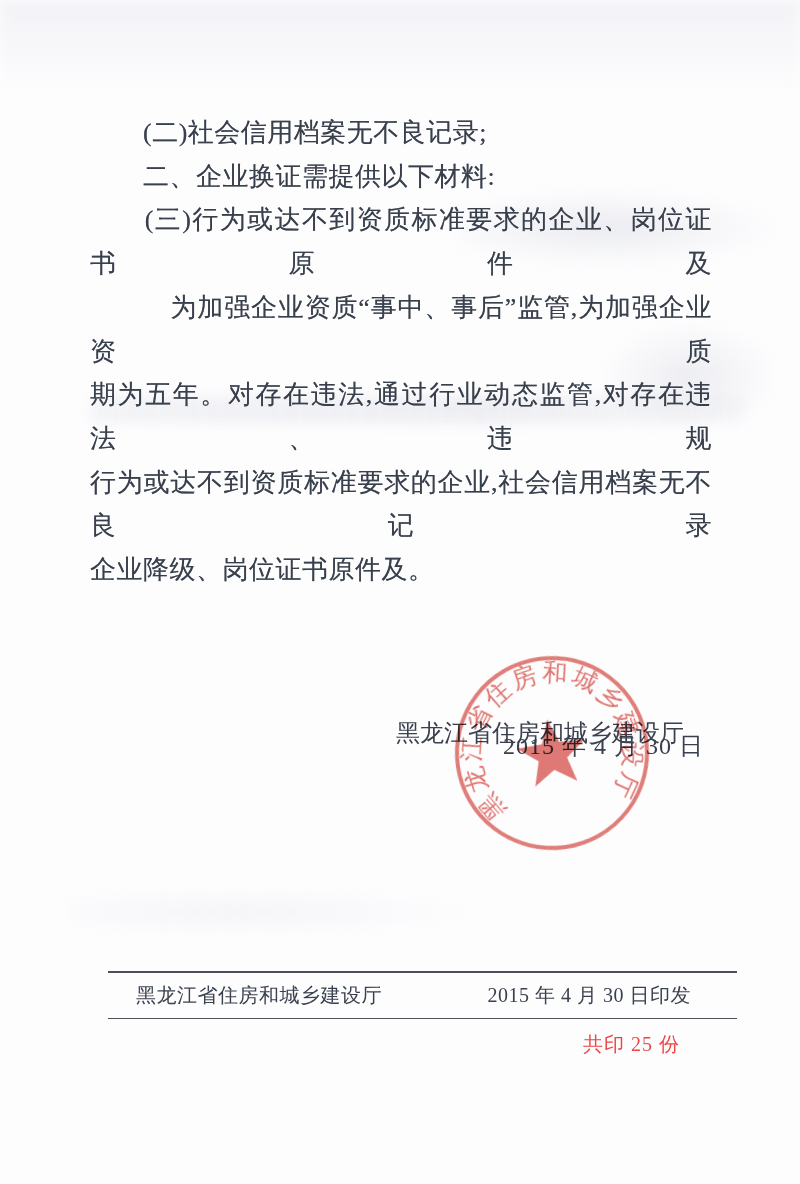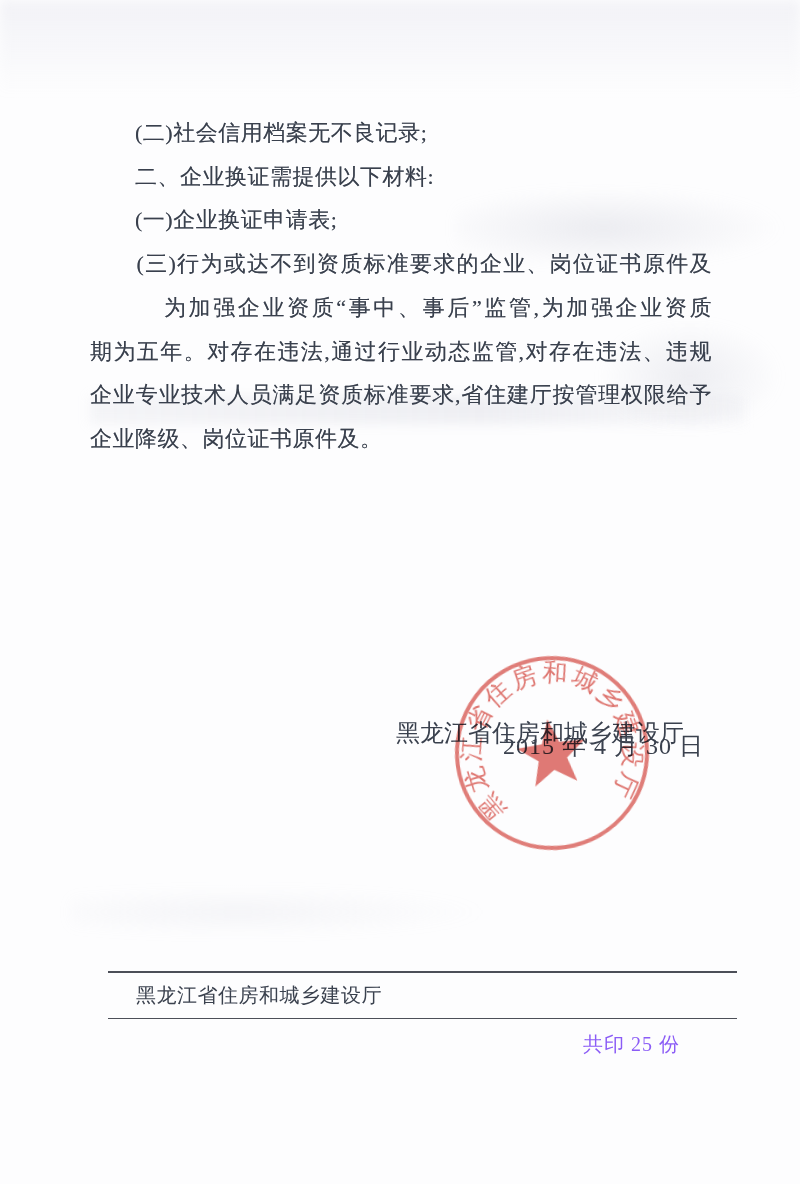--- a/index.html
+++ b/index.html
@@ -32,21 +32,21 @@
               background: linear-gradient(90deg, rgba(198,200,212,0.16), rgba(198,200,212,0.26) 60%, rgba(198,200,212,0.10)); }
   .a-low    { left: 70px;  top: 888px; width: 420px; height: 48px;
               background: radial-gradient(ellipse at 40% 50%, rgba(200,202,214,0.16), rgba(200,202,214,0) 70%); }
 
   
   #body-text {
     position: absolute;
     left: 90px;
     top: 111px;
     width: 622px;
-    font-size: 22px;
+    font-size: 26px;
     line-height: 43.7px;
     letter-spacing: 0.5px;
     color: #39404d;
     text-shadow: 0 0 0.6px rgba(57,64,77,0.55);
   }
   #body-text .line { white-space: pre; }
   #body-text .line.fill {
     white-space: normal;
     text-align: justify;
     text-align-last: justify;
@@ -99,60 +99,60 @@
     padding-right: 46px;
     font-size: 20px;
     color: #3a414e;
     letter-spacing: 0.5px;
   }
   #copies {
     position: absolute;
     top: 1031px;
     right: 120px;
     font-size: 20px;
-    color: #8b5cf6;
+    color: #ef4444;
     letter-spacing: 1px;
   }
 </style>
 </head>
 <body>
 
 <div id="page">
 
   <div class="artifact a-top"></div>
   <div class="artifact a-mid1"></div>
   <div class="artifact a-mid2"></div>
   <div class="artifact a-band"></div>
   <div class="artifact a-low"></div>
 
   <div id="body-text">
       <div class="line">　　(二)社会信用档案无不良记录;</div>
       <div class="line">　　二、企业换证需提供以下材料:</div>
-      <div class="line">　　(一)企业换证申请表;</div>
       <div class="line fill">　　(三)行为或达不到资质标准要求的企业、岗位证书原件及</div>
       <div class="line fill">　　　为加强企业资质“事中、事后”监管,为加强企业资质</div>
       <div class="line fill">期为五年。对存在违法,通过行业动态监管,对存在违法、违规</div>
-      <div class="line fill">企业专业技术人员满足资质标准要求,省住建厅按管理权限给予</div>
+      <div class="line fill">行为或达不到资质标准要求的企业,社会信用档案无不良记录</div>
       <div class="line">企业降级、岗位证书原件及。</div>
     </div>
 
   <div id="sig-org">黑龙江省住房和城乡建设厅</div>
   <div id="sig-date">2015 年 4 月 30 日</div>
 
   <svg id="seal" viewBox="0 0 200 200" xmlns="http://www.w3.org/2000/svg">
     <defs>
       <path id="sealArc" d="M 41 141.3 A 72 72 0 1 1 159 141.3" fill="none"></path>
     </defs>
     <circle cx="100" cy="100" r="95" fill="none" stroke="#d5463e" stroke-width="4" opacity="0.85"></circle>
     <polygon points="100,66 91.2,89.9 65.8,90.9 85.7,106.6 78.8,131.1 100,117 121.2,131.1 114.3,106.6 134.2,90.9 108.8,89.9" fill="#d5463e" opacity="0.88"></polygon>
     <text font-size="25" fill="#d5463e" opacity="0.9" letter-spacing="3" font-family="Liberation Serif, DejaVu Serif, serif">
       <textPath href="#sealArc" startOffset="50%" text-anchor="middle">黑龙江省住房和城乡建设厅</textPath>
     </text>
   </svg>
 
   <div id="footer-box">
     <div id="footer-row">
       <span>黑龙江省住房和城乡建设厅</span>
+      <span>2015 年 4 月 30 日印发</span>
     </div>
   </div>
   <div id="copies">共印 25 份</div>
 
 </div>
 
 </body></html>

